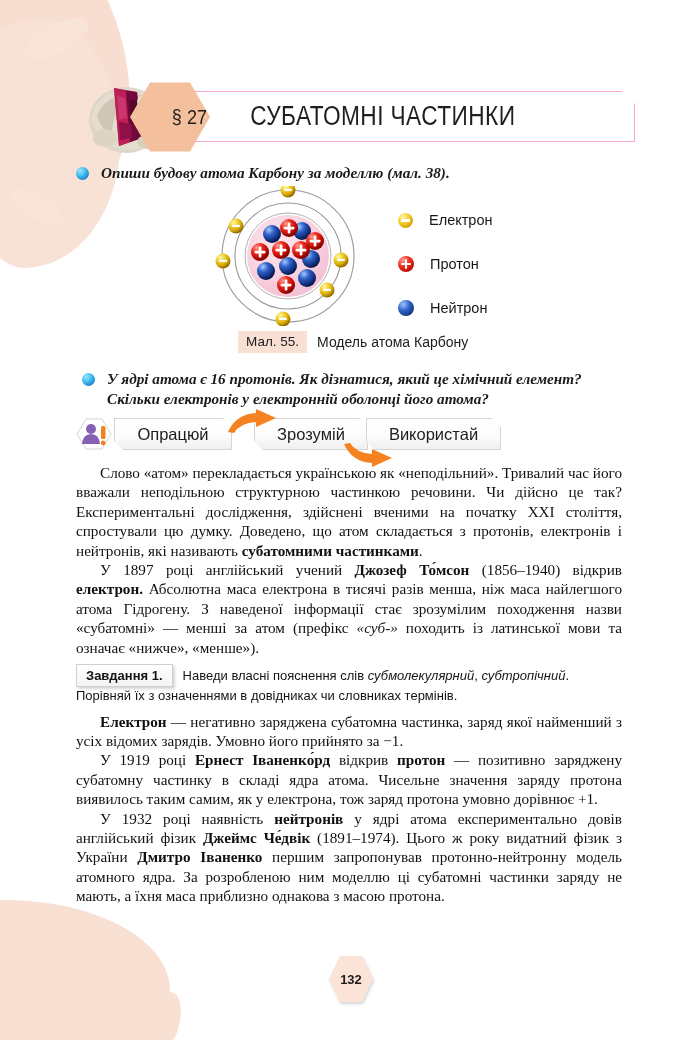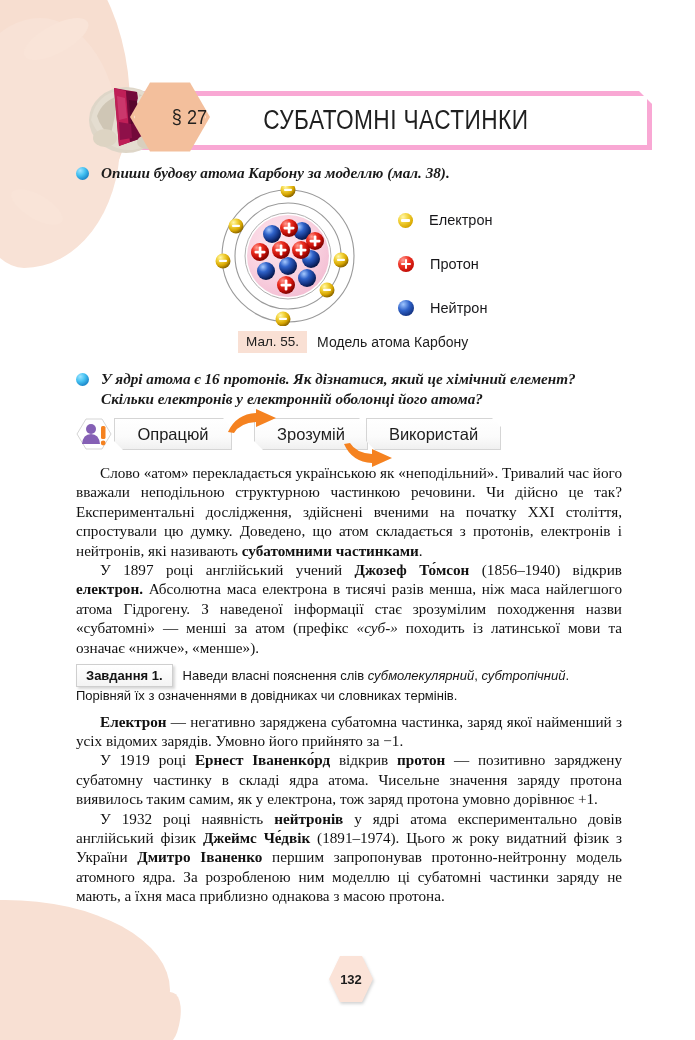--- a/index.html
+++ b/index.html
@@ -84,26 +84,26 @@
   
   .header {
     position: absolute;
     left: 0; top: 84px;
     width: 695px;
     height: 66px;
     z-index: 3;
   }
   .title-plate {
     position: absolute;
-    left: 140px;
+    left: 131px;
     top: 7px;
     width: 502px;
     height: 49px;
     background: #ffffff;
-    border: 5px solid #f9a8d4;
+    border: 1px solid #f9a8d4;
     box-shadow: 2px 2px 4px rgba(0,0,0,0.17);
     clip-path: polygon(0 0, calc(100% - 13px) 0, 100% 13px, 100% 100%, 0 100%);
     display: flex;
     align-items: center;
     justify-content: center;
   }
   .title-text {
     font-family: "Liberation Sans", sans-serif;
     font-size: 27px;
     font-weight: 400;
@@ -523,21 +523,21 @@
       <div class="legend-label">Нейтрон</div>
     </div>
   </div>
 
   <div class="fig-caption">
     <div class="fig-caption-tag">Мал. 55.</div>
     <div class="fig-caption-text">Модель атома Карбону</div>
   </div>
 </div>
 
-<div class="q-row" style="left:76px; top:369px; width:548px;">
+<div class="q-row" style="left:82px; top:369px; width:548px;">
   <div class="bullet-sphere"></div>
   <div class="q-text">У ядрі атома є 16 протонів. Як дізнатися, який це хімічний елемент? Скільки електронів у електронній оболонці його атома?</div>
 </div>
 
 <div class="tabs">
 
   <svg class="arrow-svg" style="left:150px; top:-10px;" width="52" height="26" viewBox="0 0 52 26">
     <path d="M2 24 Q10 6 30 5 L30 1 L50 10 L30 19 L30 14 Q14 15 8 25 Z" fill="#f58220"></path>
   </svg>
 

